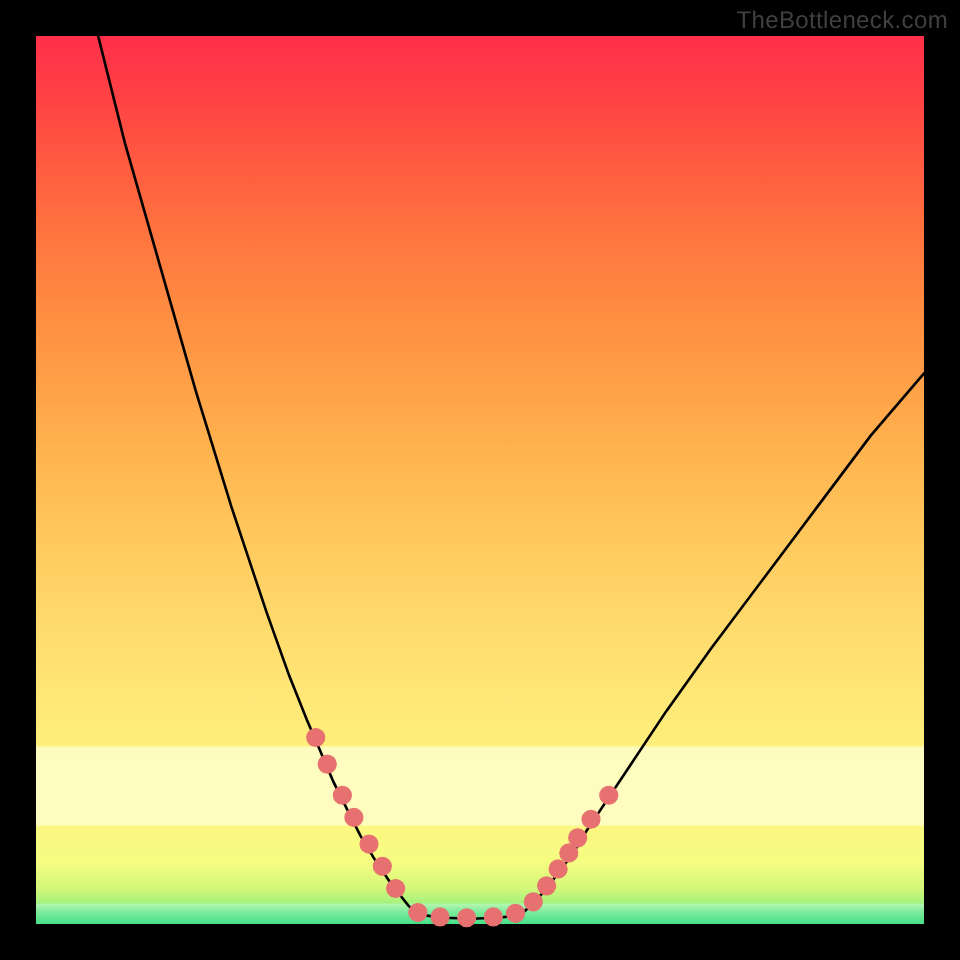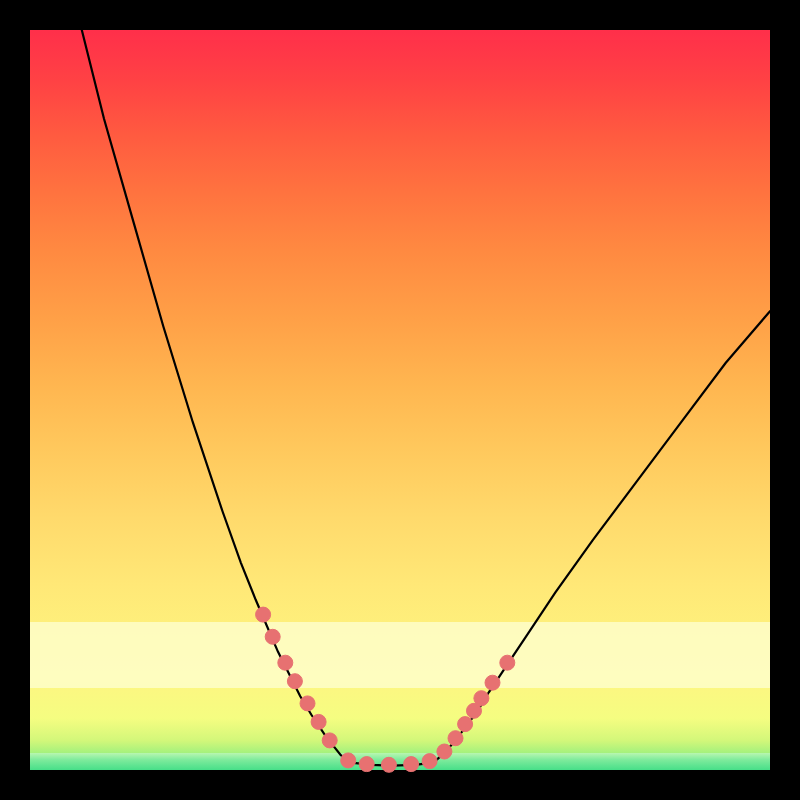--- a/index.html
+++ b/index.html
@@ -113,13 +113,14 @@
         <circle cx="414.4" cy="721.5" r="7.5" class="marker"></circle>
         <circle cx="425.5" cy="708.2" r="7.5" class="marker"></circle>
         <circle cx="435.1" cy="694.1" r="7.5" class="marker"></circle>
         <circle cx="444.0" cy="680.8" r="7.5" class="marker"></circle>
         <circle cx="451.4" cy="668.2" r="7.5" class="marker"></circle>
         <circle cx="462.5" cy="652.7" r="7.5" class="marker"></circle>
         <circle cx="477.3" cy="632.7" r="7.5" class="marker"></circle>
       </g>
   </svg>
 
+  <div class="attribution">TheBottleneck.com</div>
 </div>
 
 </body></html>

